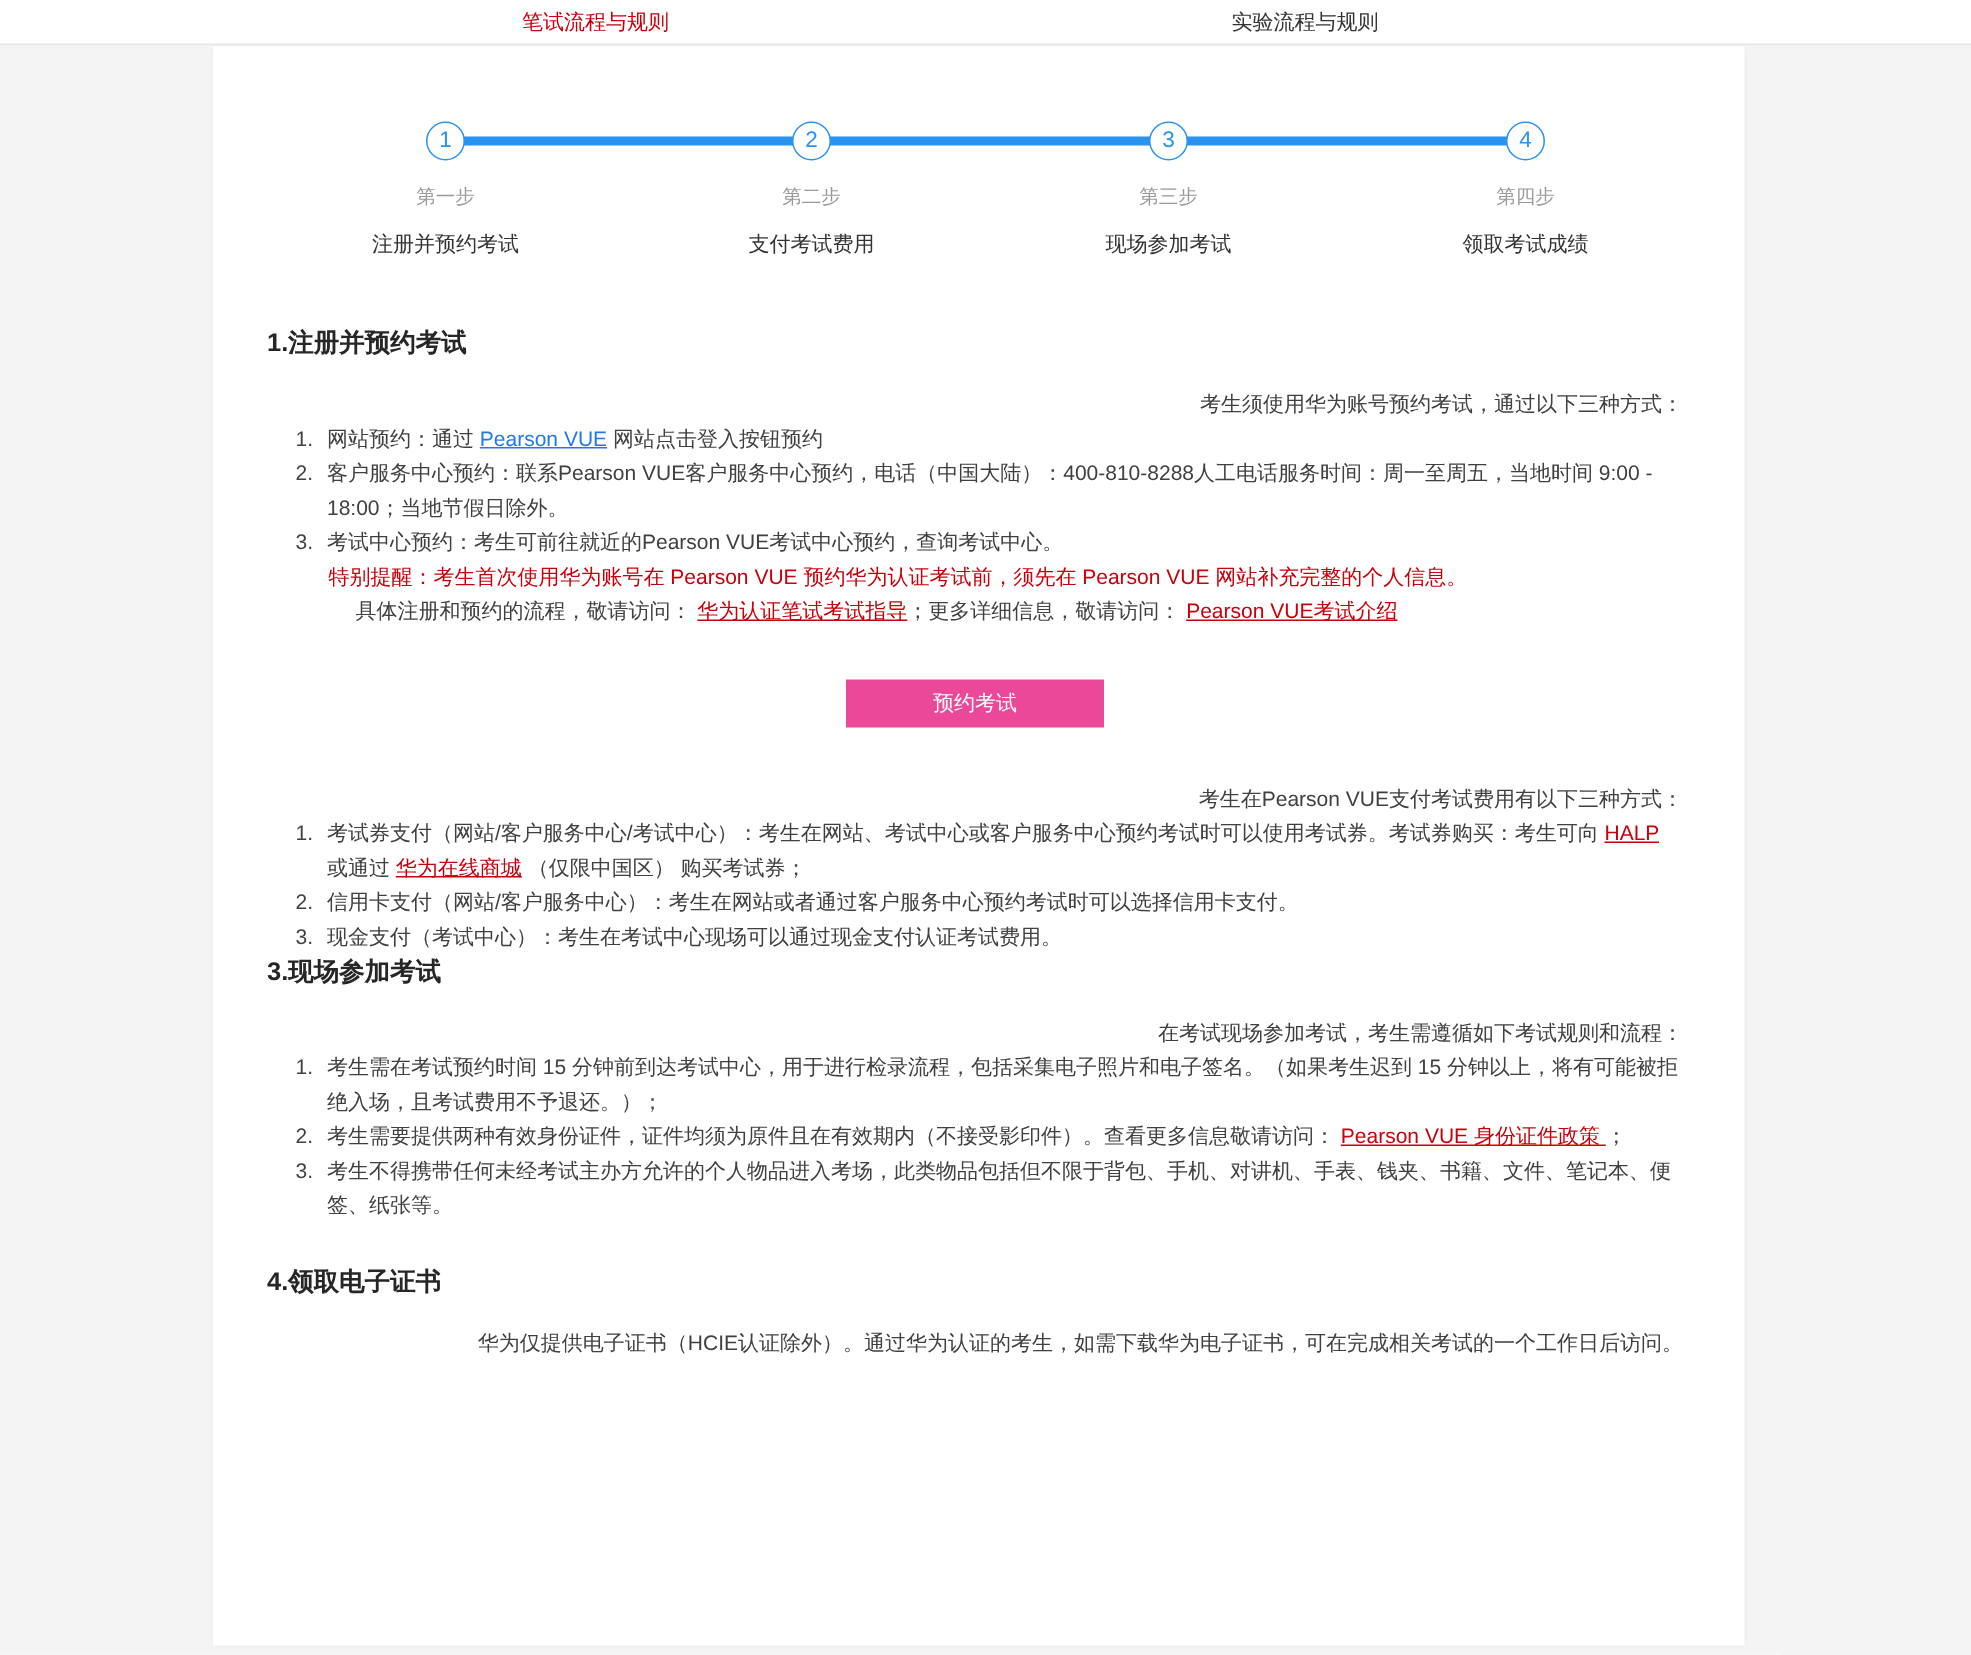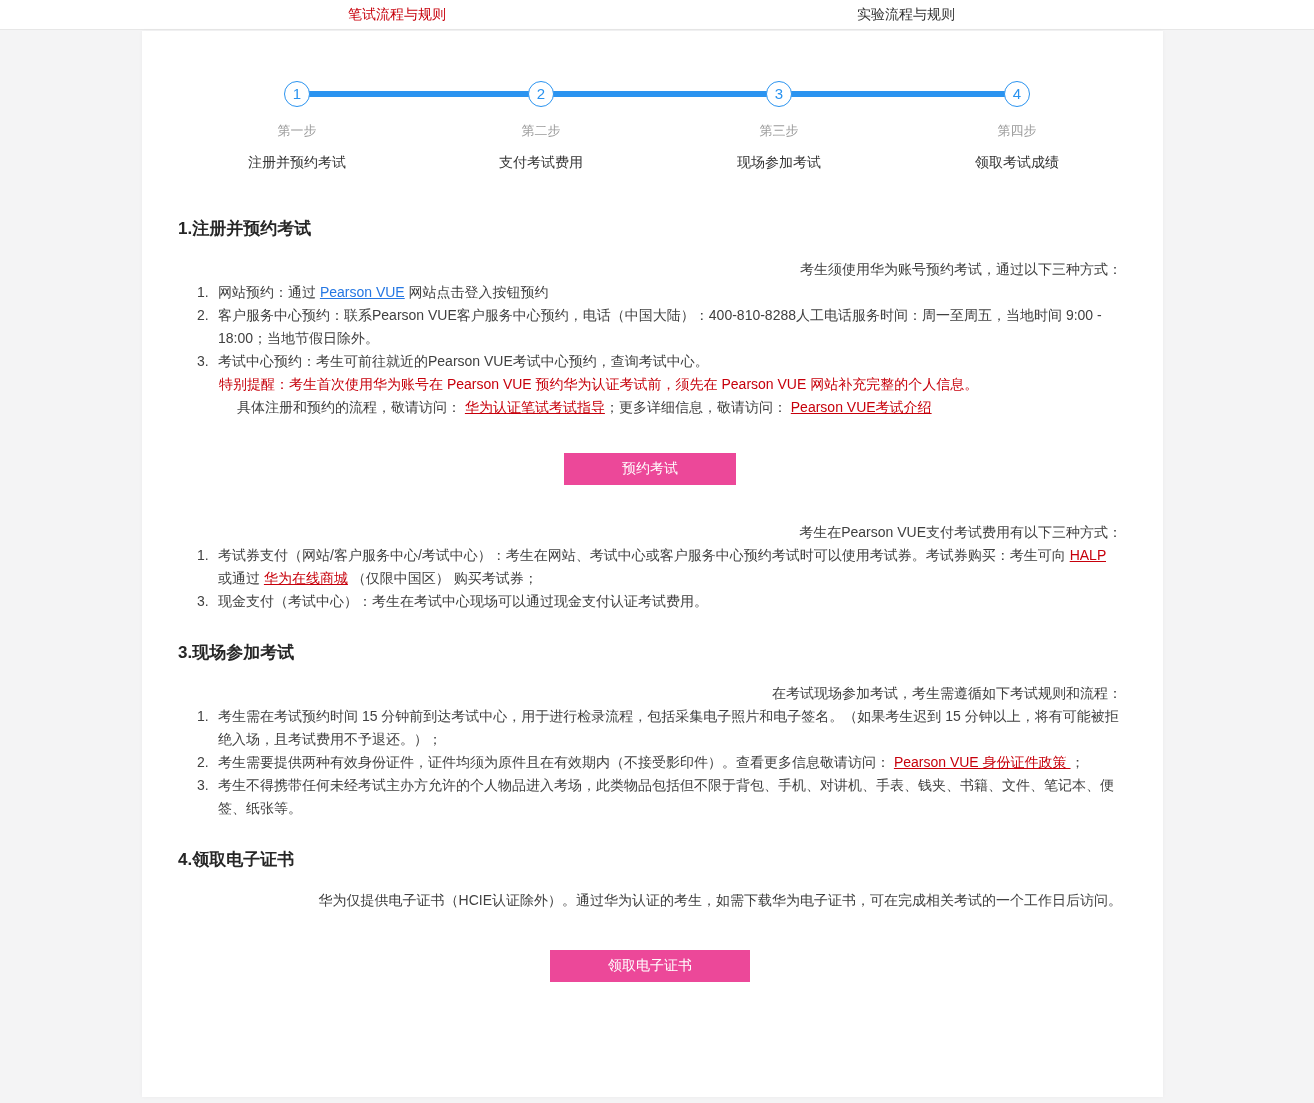--- a/index.html
+++ b/index.html
@@ -13,21 +13,21 @@
   
   .tabbar {
     position:relative; width:100%; height:30px; background:#ffffff;
     border-bottom:1px solid #e7e7e7;
   }
   .tab {
     position:absolute; top:0; height:18px; line-height:28px;
     font-size:14px; color:#333333; cursor:pointer; text-align:center;
   }
   .tab-written { left:347px; width:100px; color:#c7000b; }
-  .tab-lab { left:856px; width:100px; }
+  .tab-lab { left:820px; width:100px; }
 
   
   .card {
     position:absolute; left:142px; top:31px; width:1021px; height:1066px;
     background:#ffffff; box-shadow:0 0 4px rgba(0,0,0,0.04);
     overflow:hidden;
   }
 
   
   .stepper { position:relative; height:186px; }
@@ -46,21 +46,21 @@
     color:#2a93f0; font-size:15px; line-height:23px; text-align:center;
     position:relative; z-index:2;
   }
   .step-label { margin-top:15px; font-size:13px; color:#9a9a9a; }
   .step-title { margin-top:14px; font-size:14px; color:#333333; }
 
   
   .content { padding:0 41px 0 36px; }
   section { margin:0; }
   .sec-2 { margin-top:36px; }
-  .sec-3 { margin-top:28px; }
+  .sec-3 { }
   .sec-4 { margin-top:28px; }
   h2 {
     font-size:17px; font-weight:bold; color:#262626;
     margin:0 0 17px 0; line-height:24px;
   }
   p.intro { margin:0; line-height:23px; color:#404040;text-align:right; }
   .list { margin:0 0 0 19px; }
   .li {
     line-height:23px; padding-left:21px; text-indent:-21px; color:#404040;
   }
@@ -141,20 +141,23 @@
       <button class="btn btn-book">预约考试</button>
     </section>
 
     <section class="sec-2">
       <p class="intro">考生在Pearson VUE支付考试费用有以下三种方式：</p>
       <div class="list">
         <div class="li">
           <span class="num">1.</span><span>考试券支付（网站/客户服务中心/考试中心）：考生在网站、考试中心或客户服务中心预约考试时可以使用考试券。考试券购买：考生可向 </span><a class="red-link">HALP</a><span> 或通过 </span><a class="red-link">华为在线商城</a><span> （仅限中国区） 购买考试券；</span>
         </div>
         <div class="li">
+          <span class="num">2.</span><span>信用卡支付（网站/客户服务中心）：考生在网站或者通过客户服务中心预约考试时可以选择信用卡支付。</span>
+        </div>
+        <div class="li">
           <span class="num">3.</span><span>现金支付（考试中心）：考生在考试中心现场可以通过现金支付认证考试费用。</span>
         </div>
       </div>
     </section>
 
     <section class="sec-3">
       <h2>3.现场参加考试</h2>
       <p class="intro">在考试现场参加考试，考生需遵循如下考试规则和流程：</p>
       <div class="list">
         <div class="li">
@@ -165,17 +168,16 @@
         </div>
         <div class="li">
           <span class="num">3.</span><span>考生不得携带任何未经考试主办方允许的个人物品进入考场，此类物品包括但不限于背包、手机、对讲机、手表、钱夹、书籍、文件、笔记本、便签、纸张等。</span>
         </div>
       </div>
     </section>
 
     <section class="sec-4">
       <h2>4.领取电子证书</h2>
       <p class="intro">华为仅提供电子证书（HCIE认证除外）。通过华为认证的考生，如需下载华为电子证书，可在完成相关考试的一个工作日后访问。</p>
-      <button class="btn btn-cert">领取电子证书</button>
     </section>
 
   </div>
 </div>
 
 </body></html>

